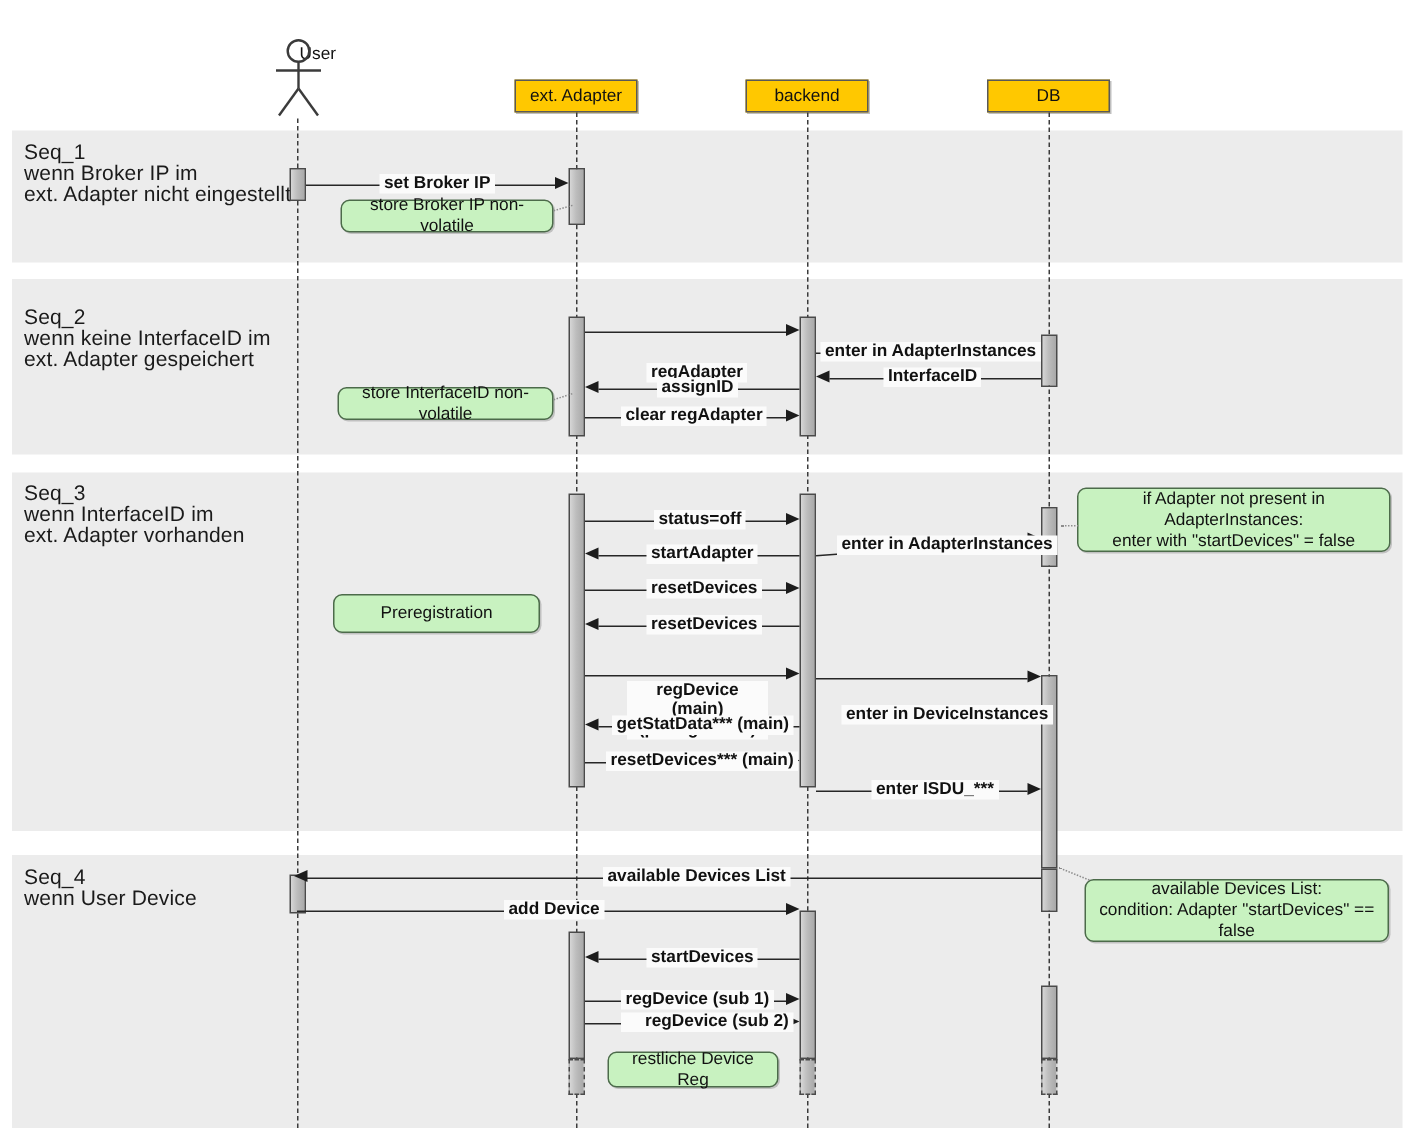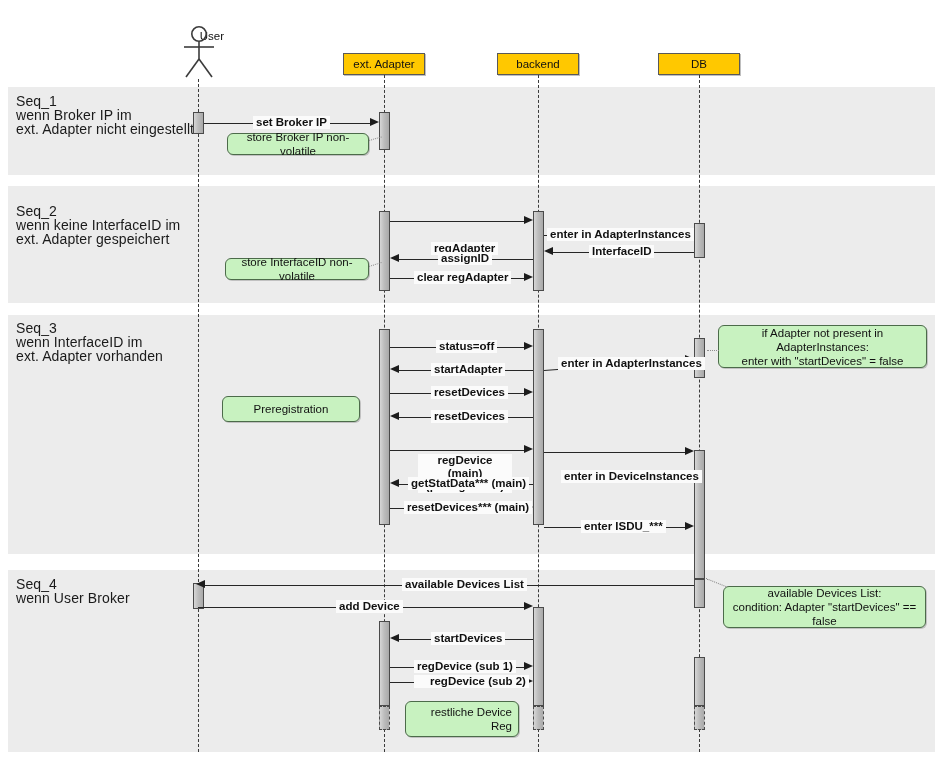--- a/index.html
+++ b/index.html
@@ -147,21 +147,21 @@
 
   <div class="band-label" style="left:16px;top:205px;">Seq_2</div>
   <div class="band-label" style="left:16px;top:219px;">wenn keine InterfaceID im
 ext. Adapter gespeichert</div>
 
   <div class="band-label" style="left:16px;top:322px;">Seq_3</div>
   <div class="band-label" style="left:16px;top:336px;">wenn InterfaceID im
 ext. Adapter vorhanden</div>
 
   <div class="band-label" style="left:16px;top:578px;">Seq_4</div>
-  <div class="band-label" style="left:16px;top:592px;">wenn User Broker</div>
+  <div class="band-label" style="left:16px;top:592px;">wenn User Device</div>
 
   <div class="actor-label" style="left:172px;top:10px;width:52px;">User</div>
   <div class="actor" style="position:absolute;left:178px;top:26px;">
     <svg width="42" height="53" viewBox="0 0 42 53">
       <circle cx="21" cy="8" r="7.2" fill="none" stroke="#3b3b3b" stroke-width="1.6"></circle>
       <line x1="21" y1="15.5" x2="21" y2="33" stroke="#3b3b3b" stroke-width="1.6"></line>
       <line x1="6" y1="21" x2="36" y2="21" stroke="#3b3b3b" stroke-width="1.6"></line>
       <line x1="21" y1="33" x2="8" y2="51" stroke="#3b3b3b" stroke-width="1.6"></line>
       <line x1="21" y1="33" x2="34" y2="51" stroke="#3b3b3b" stroke-width="1.6"></line>
     </svg>
@@ -288,19 +288,19 @@
   <div class="msg-label" style="left:431px;top:632px;">startDevices</div>
 
   <div class="msg-line" style="left:390px;top:667px;width:134px;"></div>
   <div class="arrow-head arrow-right" style="left:524px;top:662.4px;"></div>
   <div class="msg-label" style="left:414px;top:660px;">regDevice (sub 1)</div>
 
   <div class="msg-line" style="left:390px;top:682px;width:134px;"></div>
   <div class="arrow-head arrow-right" style="left:524px;top:677.4px;"></div>
   <div class="msg-label" style="left:414px;top:675px;padding-left:16px;">regDevice (sub 2)</div>
 
-  <div class="note" style="left:405px;top:701px;width:114px;height:36px;text-align:right;">restliche Device Reg</div>
+  <div class="note" style="left:405px;top:701px;width:114px;height:24px;">restliche Device Reg</div>
 
   <div class="note" style="left:723px;top:586px;width:203px;height:42px;">available Devices List:
 condition: Adapter "startDevices" == false</div>
   <div class="note-link" style="left:706px;top:578px;width:22px;transform:rotate(22deg);"></div>
 
 </div>
 
 </body></html>

